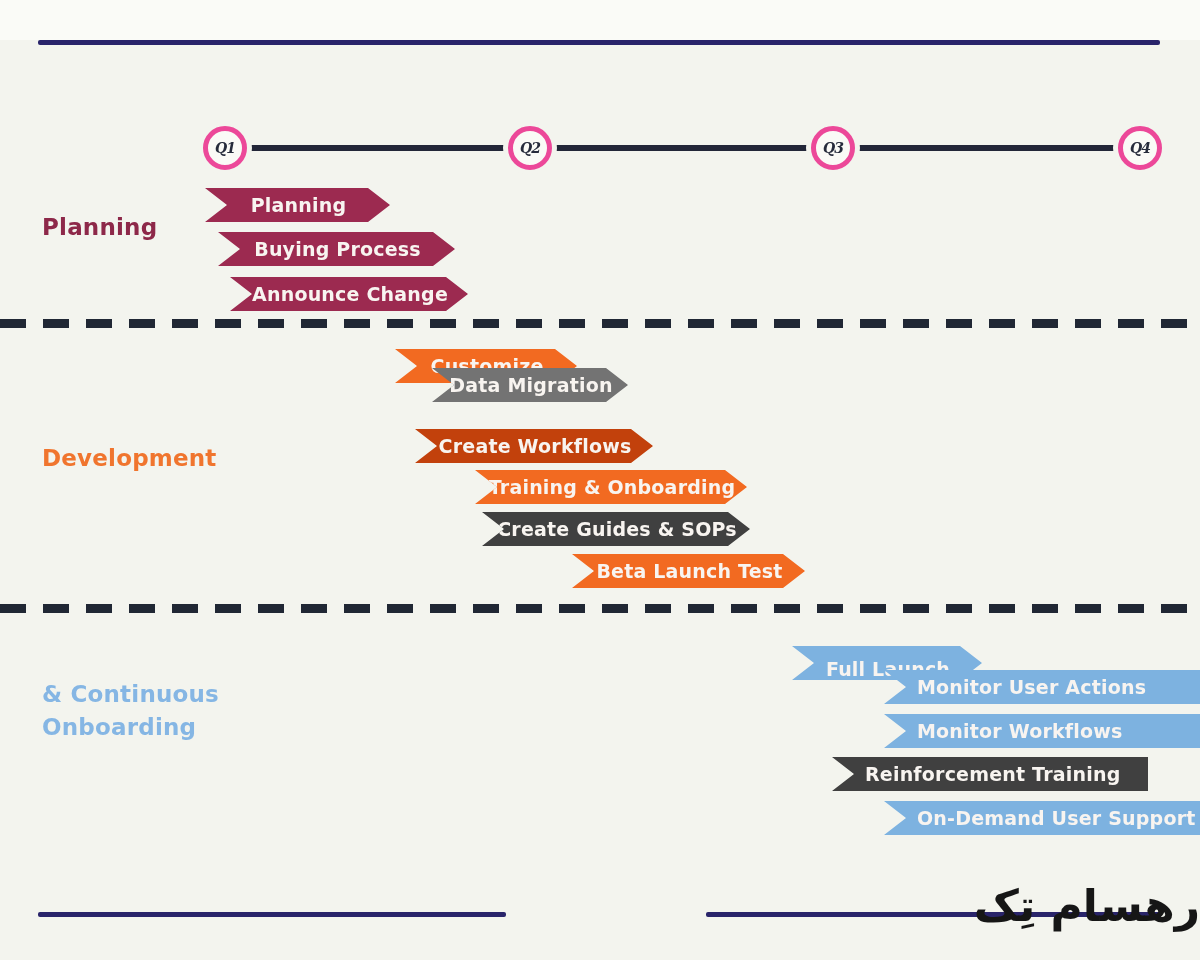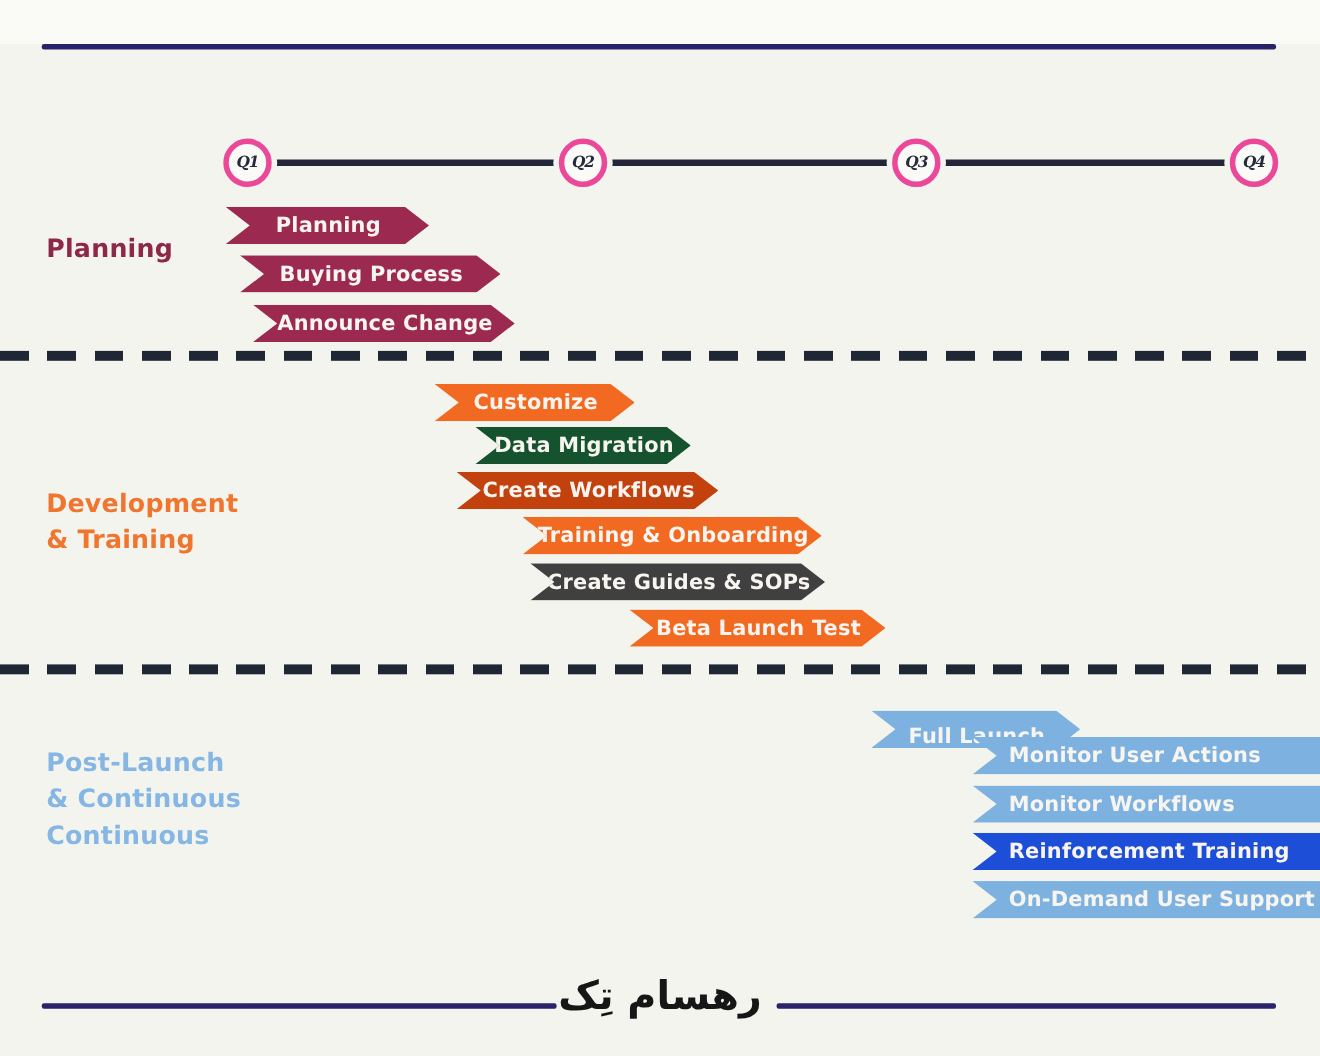--- a/index.html
+++ b/index.html
@@ -46,22 +46,22 @@
   .bar.pointed{
     clip-path:polygon(0 0,calc(100% - 22px) 0,100% 50%,calc(100% - 22px) 100%,0 100%,22px 50%);
     justify-content:center;padding:0 24px 0 26px;
   }
   .bar.flat{
     clip-path:polygon(0 0,100% 0,100% 100%,0 100%,22px 50%);
     justify-content:flex-start;padding-left:33px;
   }
   .logo{
     position:absolute;left:0;top:876px;width:1200px;
-    text-align:center;direction:rtl;
-    color:#161616;font-size:36px;font-weight:bold;
+    text-align:right;direction:rtl;
+    color:#161616;font-size:44px;font-weight:bold;
     line-height:60px;
   }
 </style>
 </head>
 <body>
 
 <div class="canvas">
   <div class="top-band"></div>
   <div class="rule top"></div>
   <div class="rule bottom-left"></div>
@@ -89,55 +89,53 @@
         <div>Planning</div>
       </div>
       <div class="bar pointed" style="left: 218px; top: 232px; width: 237px; background: rgb(156, 42, 80);">
         <div>Buying Process</div>
       </div>
       <div class="bar pointed" style="left: 230px; top: 277px; width: 238px; background: rgb(156, 42, 80);">
         <div>Announce Change</div>
       </div>
       <div class="section-label" style="top: 442px; color: rgb(240, 117, 46);">
         <div>Development</div>
-        <div>&amp; Training</div>
       </div>
       <div class="bar pointed" style="left: 395px; top: 349px; width: 182px; background: rgb(242, 106, 33);">
         <div>Customize</div>
       </div>
-      <div class="bar pointed" style="left: 432px; top: 388px; width: 196px; background: #14532d;">
+      <div class="bar pointed" style="left: 432px; top: 368px; width: 196px; background: #737373;">
         <div>Data Migration</div>
       </div>
       <div class="bar pointed" style="left: 415px; top: 429px; width: 238px; background: #c2410c;">
         <div>Create Workflows</div>
       </div>
       <div class="bar pointed" style="left: 475px; top: 470px; width: 272px; background: rgb(242, 106, 33);">
         <div>Training &amp; Onboarding</div>
       </div>
       <div class="bar pointed" style="left: 482px; top: 512px; width: 268px; background: #404040;">
         <div>Create Guides &amp; SOPs</div>
       </div>
       <div class="bar pointed" style="left: 572px; top: 554px; width: 233px; background: rgb(242, 106, 33);">
         <div>Beta Launch Test</div>
       </div>
       <div class="section-label" style="top: 678px; color: rgb(133, 182, 228);">
-        <div>Post-Launch</div>
         <div>&amp; Continuous</div>
-        <div>Continuous</div>
+        <div>Onboarding</div>
       </div>
       <div class="bar pointed" style="left: 792px; top: 646px; width: 190px; background: rgb(125, 178, 224); align-items: flex-end;">
         <div>Full Launch</div>
       </div>
       <div class="bar flat" style="left: 884px; top: 670px; width: 316px; background: rgb(125, 178, 224);">
         <div>Monitor User Actions</div>
       </div>
       <div class="bar flat" style="left: 884px; top: 714px; width: 316px; background: rgb(125, 178, 224);">
         <div>Monitor Workflows</div>
       </div>
-      <div class="bar flat" style="left: 884px; top: 757px; width: 316px; background: #1d4ed8;">
+      <div class="bar flat" style="left: 832px; top: 757px; width: 316px; background: #404040;">
         <div>Reinforcement Training</div>
       </div>
       <div class="bar flat" style="left: 884px; top: 801px; width: 316px; background: rgb(125, 178, 224);">
         <div>On-Demand User Support</div>
       </div>
     </div>
   <div class="logo">رهسام تِک</div>
 </div>
 
 </body></html>

